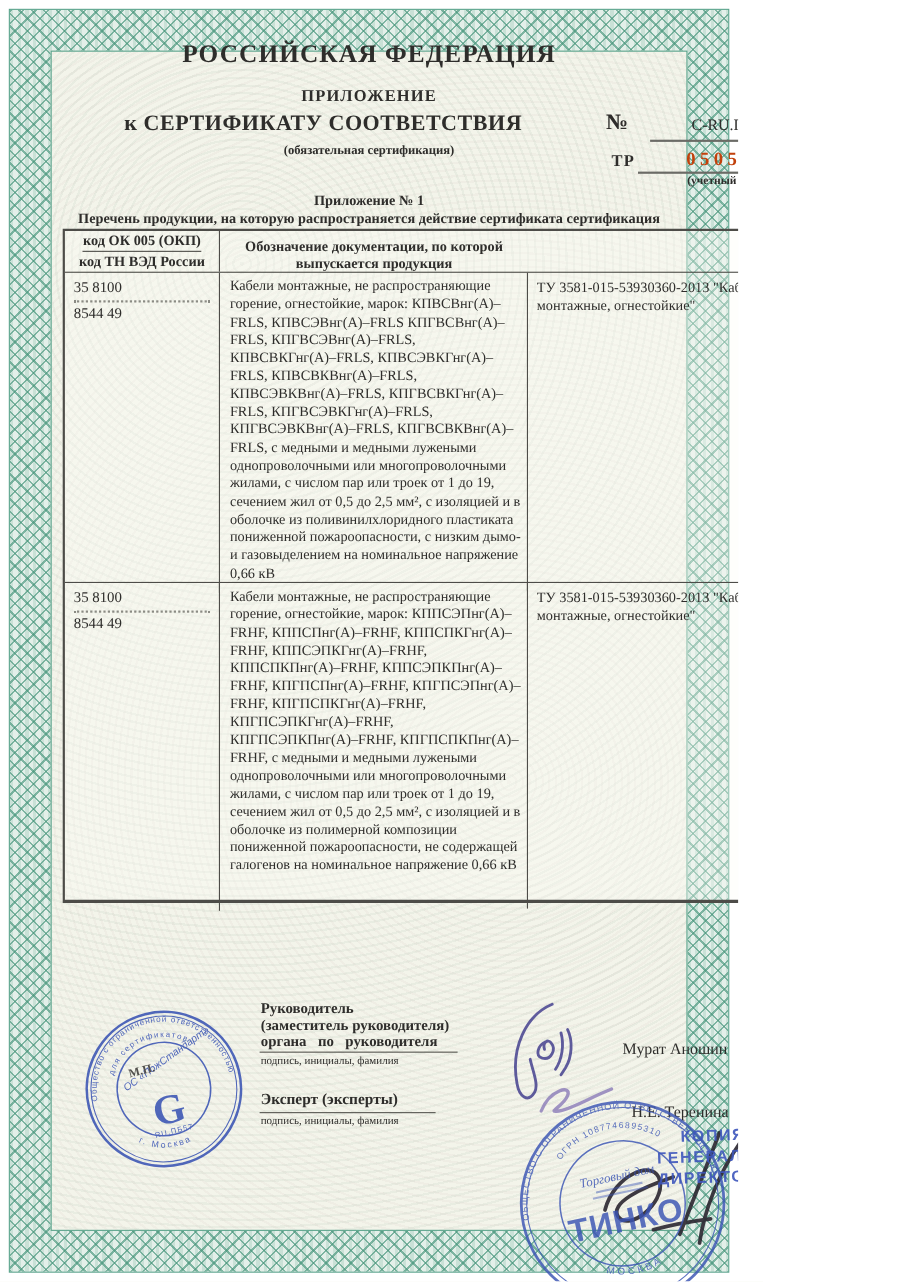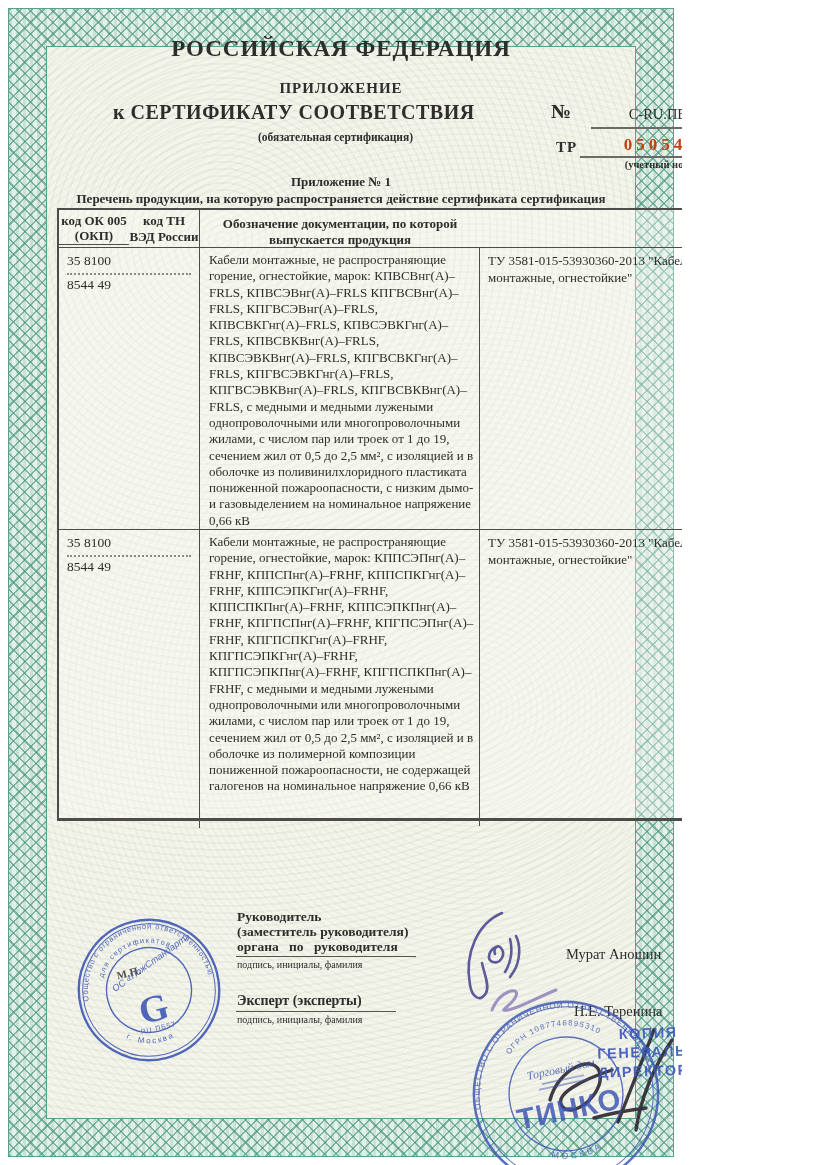--- a/index.html
+++ b/index.html
@@ -1,17 +1,17 @@
 <!DOCTYPE html>
 <html><head>
 <meta charset="utf-8">
 <style>
   html,body{margin:0;padding:0;background:#ffffff;}
   .page{position:relative;width:671px;height:1165px;background:#ffffff;overflow:hidden;
-        font-family:"Liberation Serif","DejaVu Serif",serif;color:#2e2d2b;padding-left:11px;}
+        font-family:"Liberation Serif","DejaVu Serif",serif;color:#2e2d2b;}
   
   .frame-band{position:absolute;inset:9px;outline:1px solid #57a28a;
     background-color:#e3efe9;
     background-image:
       repeating-linear-gradient(45deg, rgba(72,150,124,.65) 0 1.5px, transparent 1.5px 8px),
       repeating-linear-gradient(135deg, rgba(72,150,124,.65) 0 1.5px, transparent 1.5px 8px),
       repeating-linear-gradient(90deg, rgba(110,175,150,.22) 0 3px, transparent 3px 7px);}
   .page-inner{position:absolute;inset:46px;border:1.5px solid #57a28a;background:#f3f4ea;
     background-image:
       repeating-radial-gradient(circle at 30% 18%, rgba(140,170,150,.10) 0 2px, transparent 2px 7px),
@@ -36,21 +36,21 @@
   .t-list{top:191px;font-size:13px;}
   
   .tbl{left:57px;top:208px;width:709px;border:2px solid #4d4c48;border-bottom-width:3px;
        background:rgba(252,253,245,.35);}
   .trow{display:grid;grid-template-columns:141px 280px 284px;}
   .trow > div{border-right:1.5px solid #4d4c48;min-height:100%;}
   .trow > div:last-child{border-right:none;}
   .thead{border-bottom:1.5px solid #4d4c48;}
   .thead .hc{display:flex;align-items:center;justify-content:center;text-align:center;
              font-weight:bold;font-size:13px;line-height:15.5px;padding:3px 6px;}
-  .hc1{display:flex;flex-direction:row;padding:0 !important;}
+  .hc1{display:flex;flex-direction:column;padding:0 !important;}
   .hc1 span{flex:1;display:flex;align-items:center;justify-content:center;}
   .hc1 span:first-child{border-bottom:1.5px solid #4d4c48;}
   .tbody1{height:281px;}
   .tbody2{height:288px;border-top:1.5px solid #4d4c48;}
   .codecell{padding:5px 8px;font-size:13.5px;}
   .codecell .dots{display:block;border-bottom:2px dotted #8b8b84;height:3px;margin:1px 0 2px;}
   .desccell{padding:4px 5px 4px 9px;font-size:13px;line-height:16.3px;text-align:left;}
   .doccell{padding:5px 6px 4px 8px;font-size:13px;line-height:16.5px;}
   
   .s-head1{left:237px;top:909px;font-size:13.5px;font-weight:600;}

